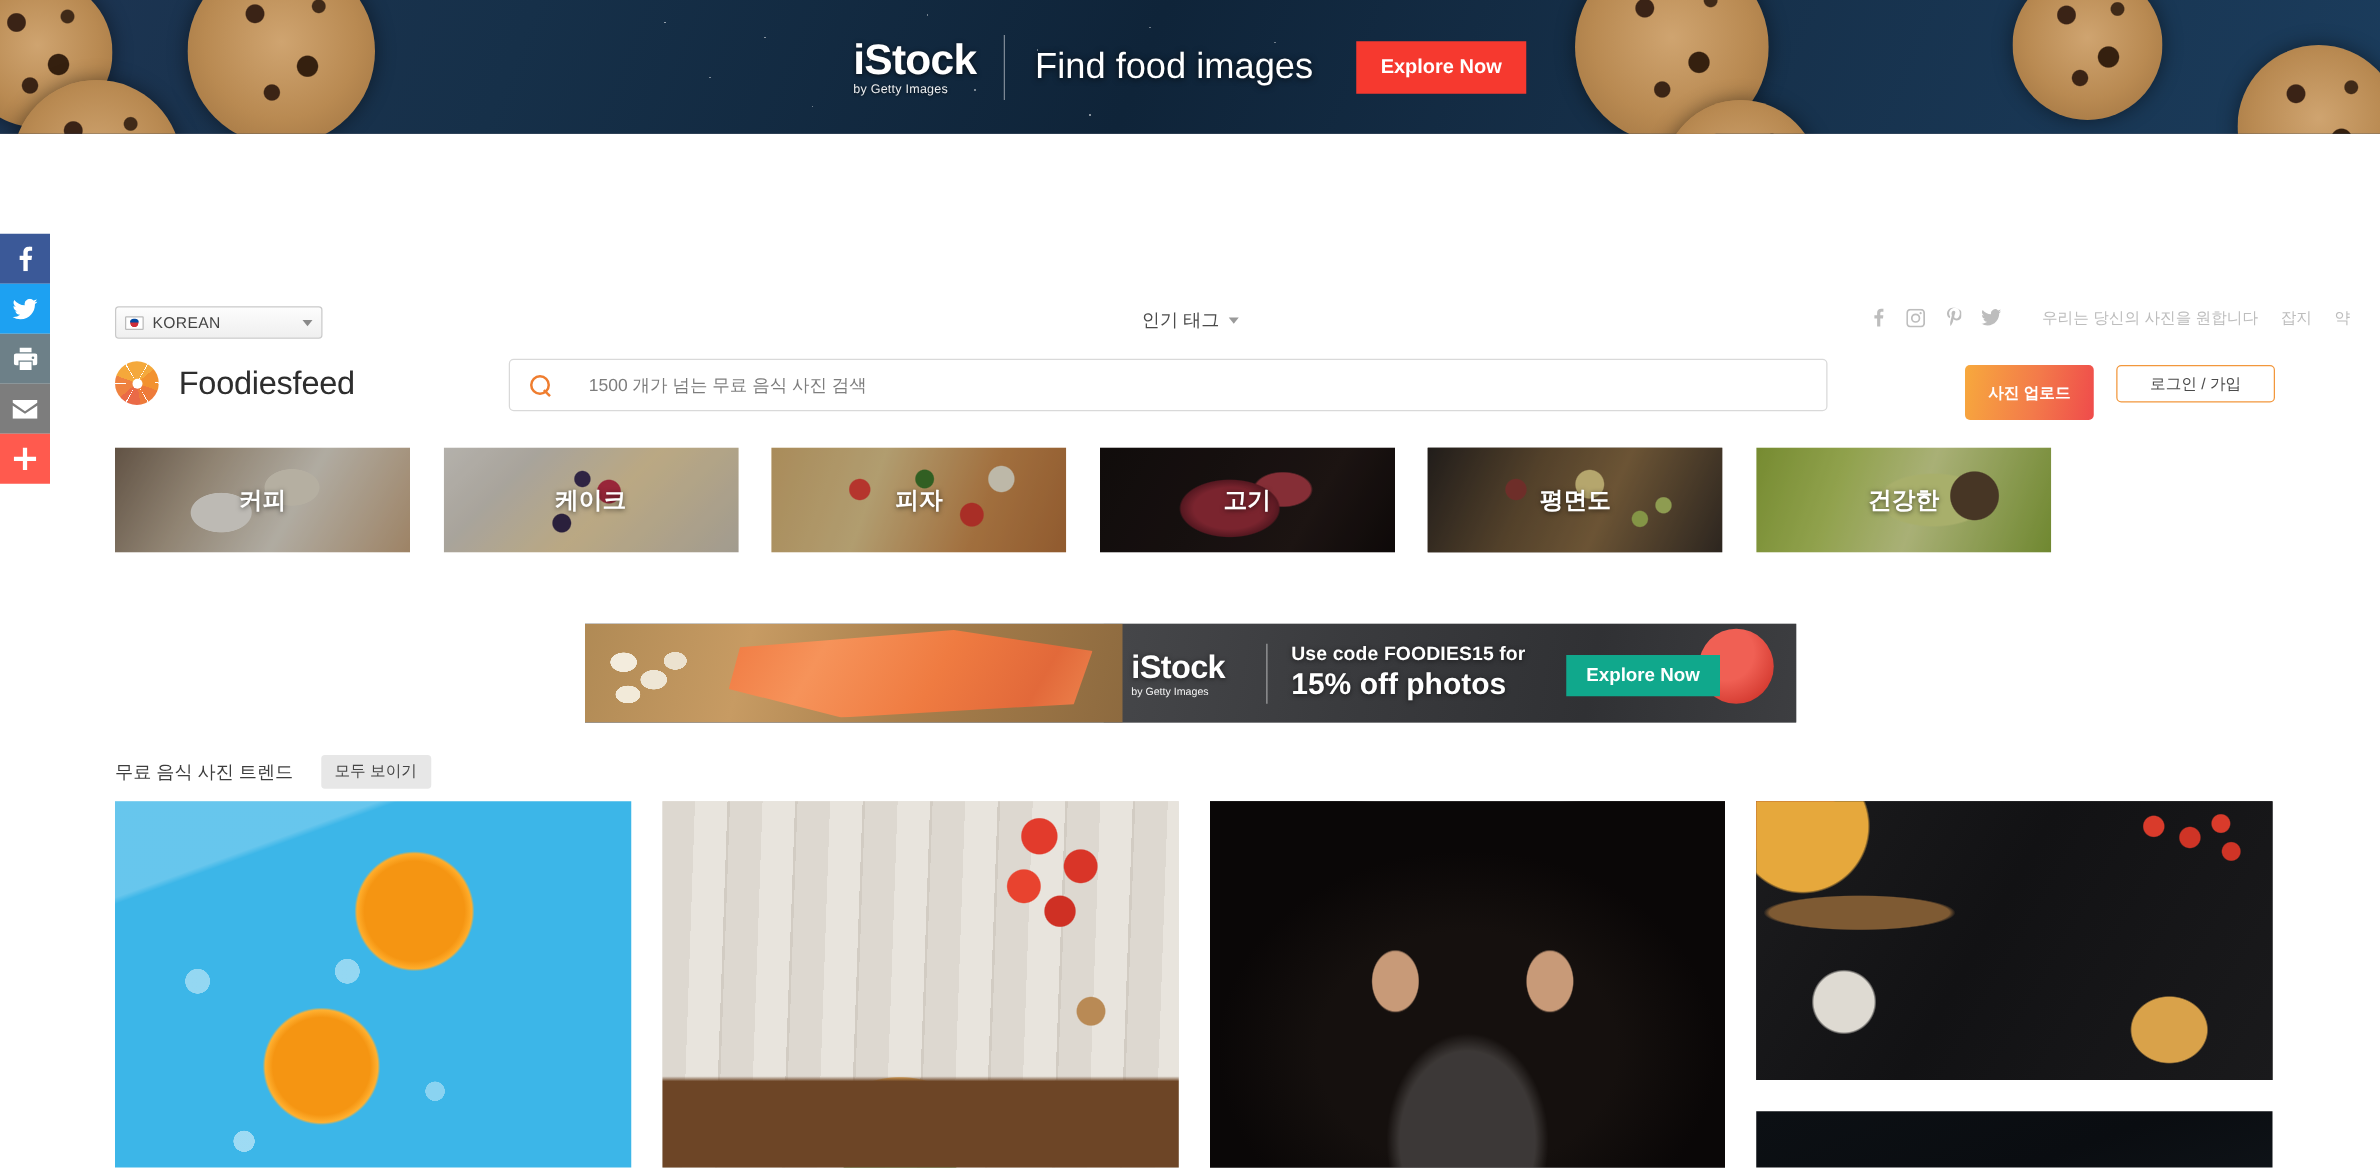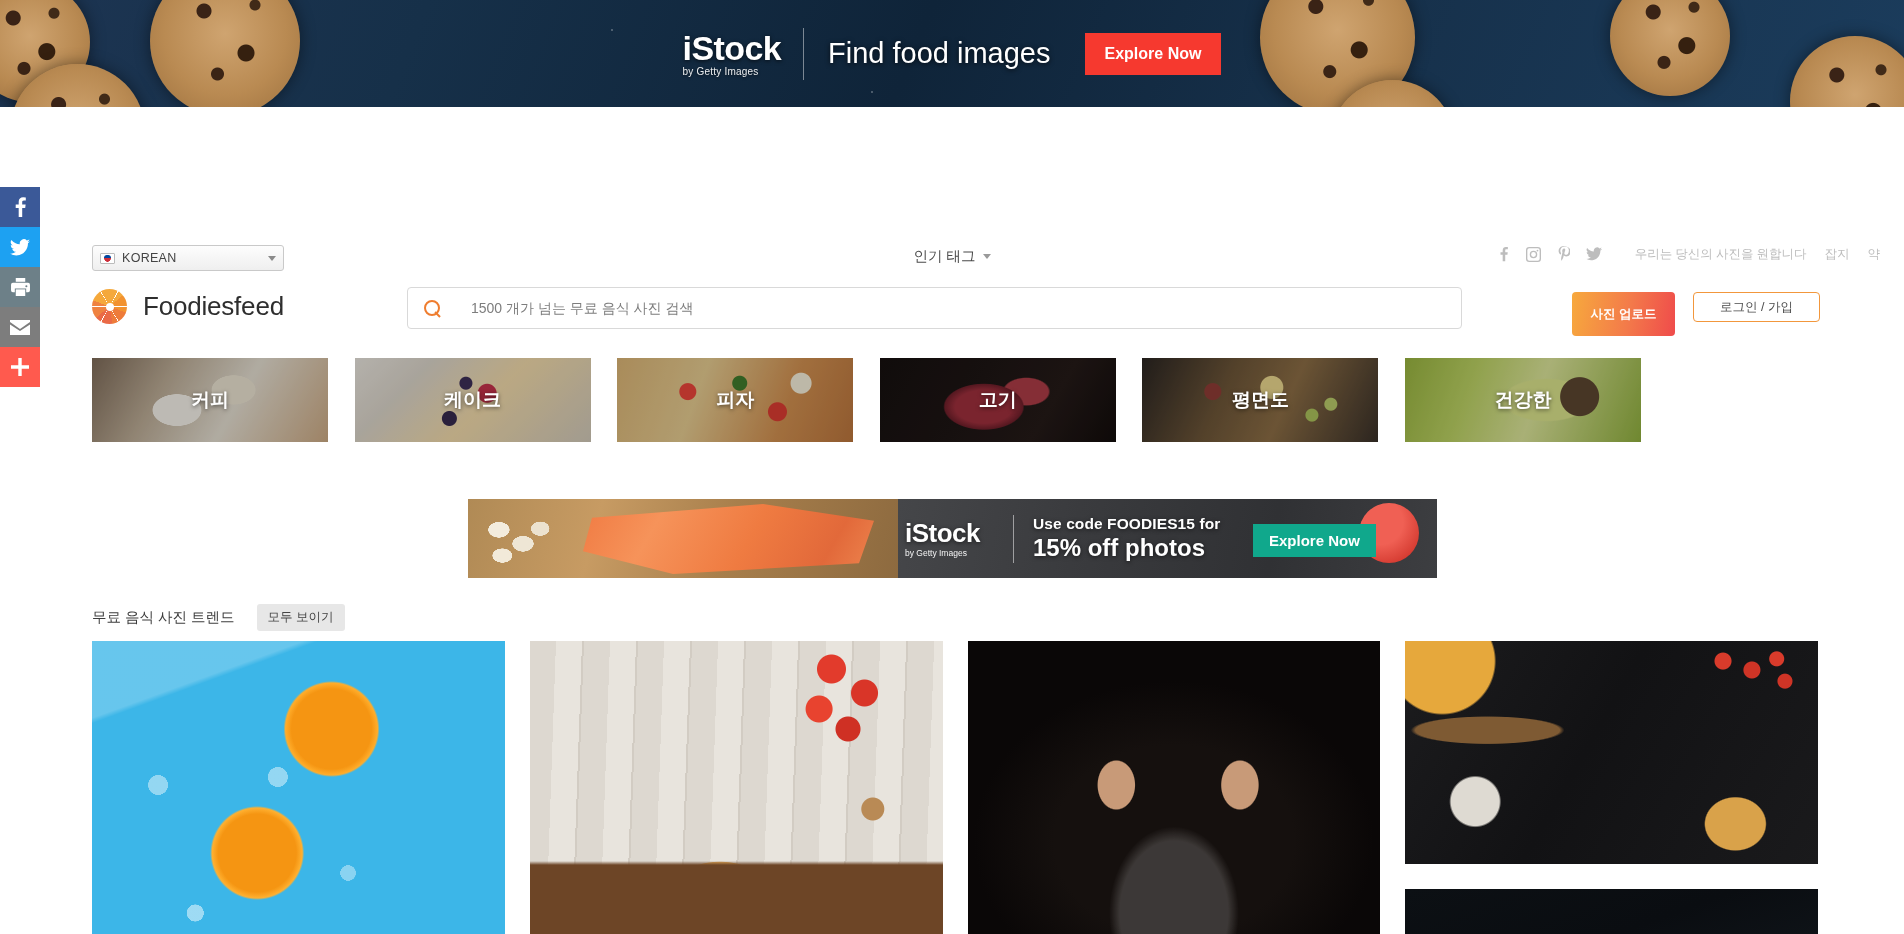--- a/index.html
+++ b/index.html
@@ -67,21 +67,21 @@
   .sb-pr   { background:#6d8088; }
   .sb-ml   { background:#7d7d7d; }
   .sb-plus { background:#ff5a4e; }
 
   
   .page { position:relative; width:1904px; }
 
   
   .utilbar { position:relative; height:52px; }
 
-  .lang-select { position:absolute; left:92px; top:138px; width:192px; height:26px;
+  .lang-select { position:absolute; left:92px; top:138px; width:166px; height:26px;
     border:1px solid #c9c9c9; border-radius:3px;
     background:linear-gradient(#fdfdfd,#efefef);
     display:flex; align-items:center; padding:0 7px; cursor:pointer; }
   .flag { width:15px; height:11px; border:1px solid #bbb; border-radius:1px; flex:none;
     background:
       radial-gradient(circle at 50% 50%, #cd2e3a 0 3px, transparent 3.5px),
       #fff;
     position:relative; overflow:hidden; }
   .flag::after { content:""; position:absolute; left:50%; top:50%;
     width:7px; height:3.5px; margin-left:-3.5px; margin-top:-3.5px;
@@ -94,21 +94,21 @@
   .toptags { position:absolute; left:0; top:140px; width:100%;
     display:flex; justify-content:center; align-items:center; gap:7px;
     pointer-events:none; }
   .toptags-label { font-size:14.5px; color:#4b4b4b; pointer-events:auto;
     cursor:pointer; }
   .toptags-caret { width:0;height:0;
     border-left:4px solid transparent;border-right:4px solid transparent;
     border-top:5px solid #9a9a9a; pointer-events:auto; cursor:pointer; }
 
   .utilright { position:absolute; right:24px; top:136px;
-    display:flex; align-items:center; gap:0;font-family:Liberation Serif, serif; }
+    display:flex; align-items:center; gap:0; }
   .util-soc { width:30px; height:22px; display:flex; align-items:center;
     justify-content:center; cursor:pointer; color:#bdbdbd; }
   .util-soc svg { display:block; fill:#bdbdbd; }
   .util-link { font-size:12.5px; color:#bdbdbd; margin-left:18px; cursor:pointer;
     white-space:nowrap; }
   .util-link.first { margin-left:26px; }
 
   
   .headrow { position:relative; height:72px; }
   .brand { position:absolute; left:92px; top:182px; display:flex;

